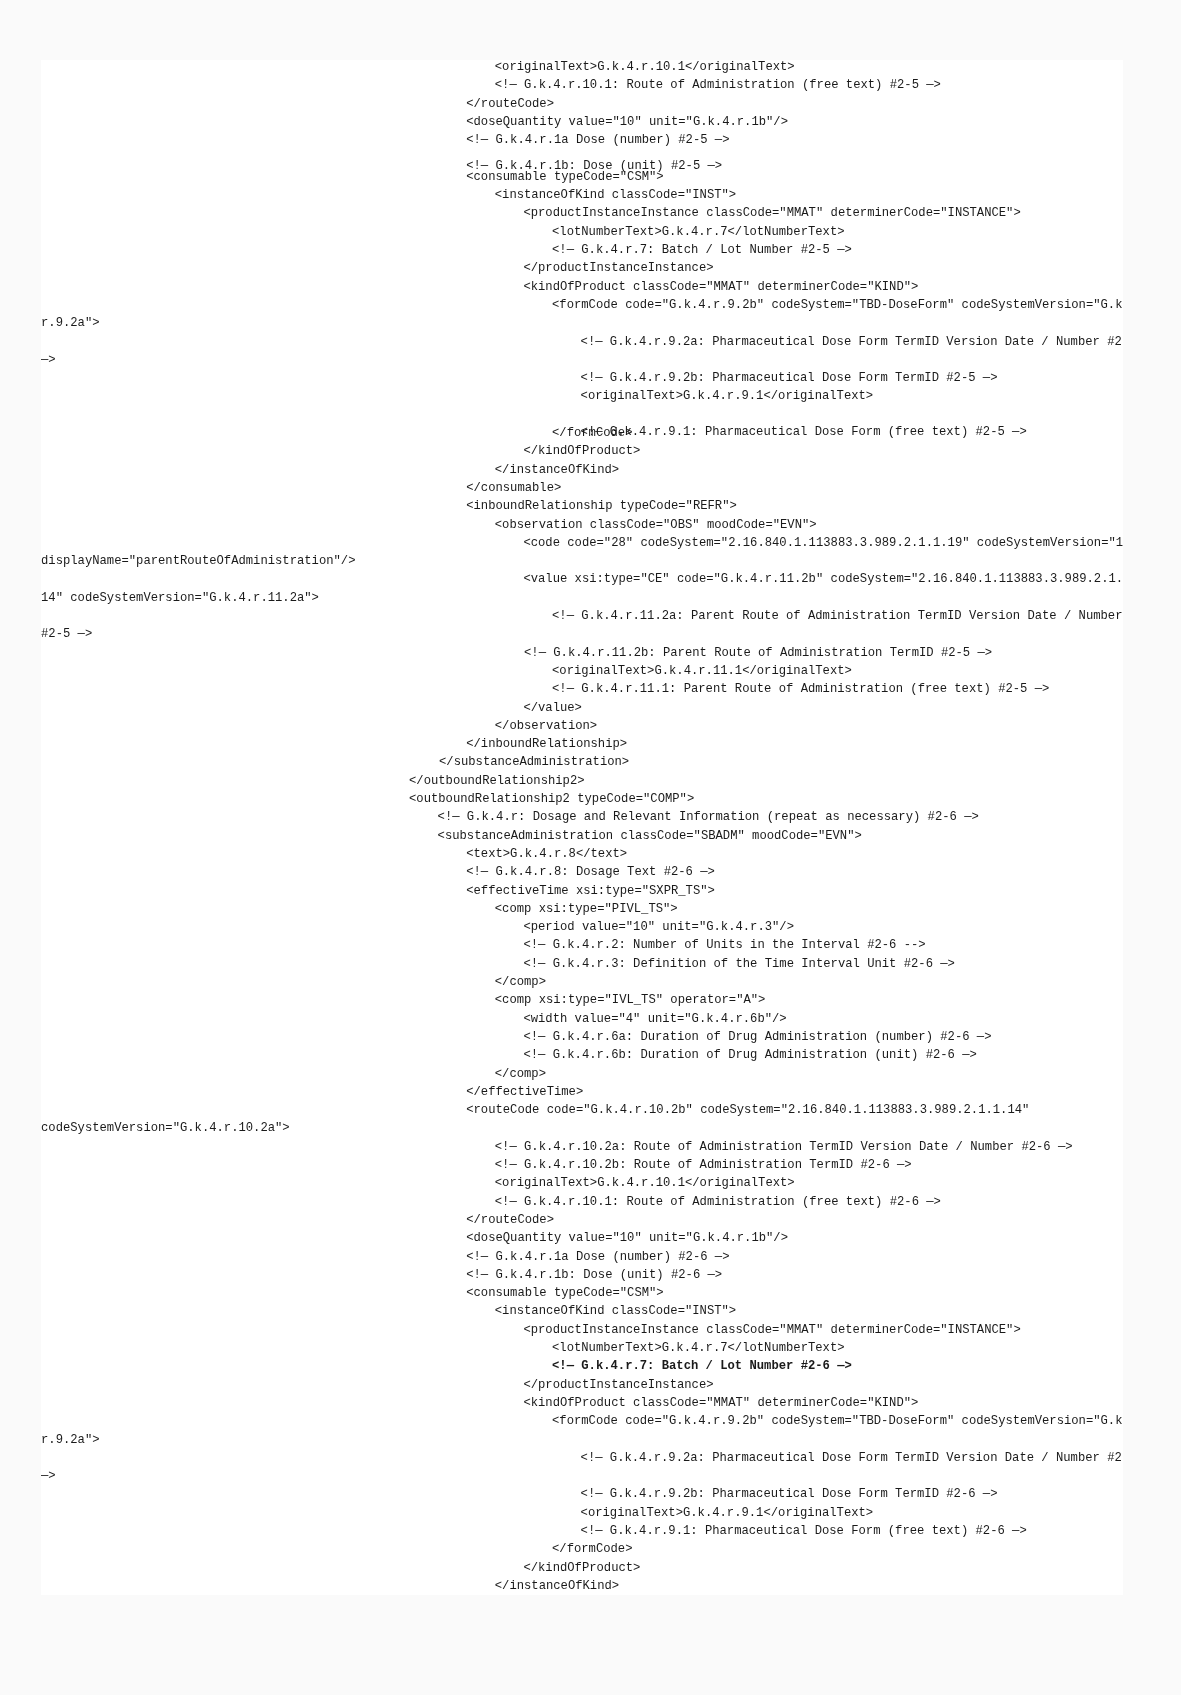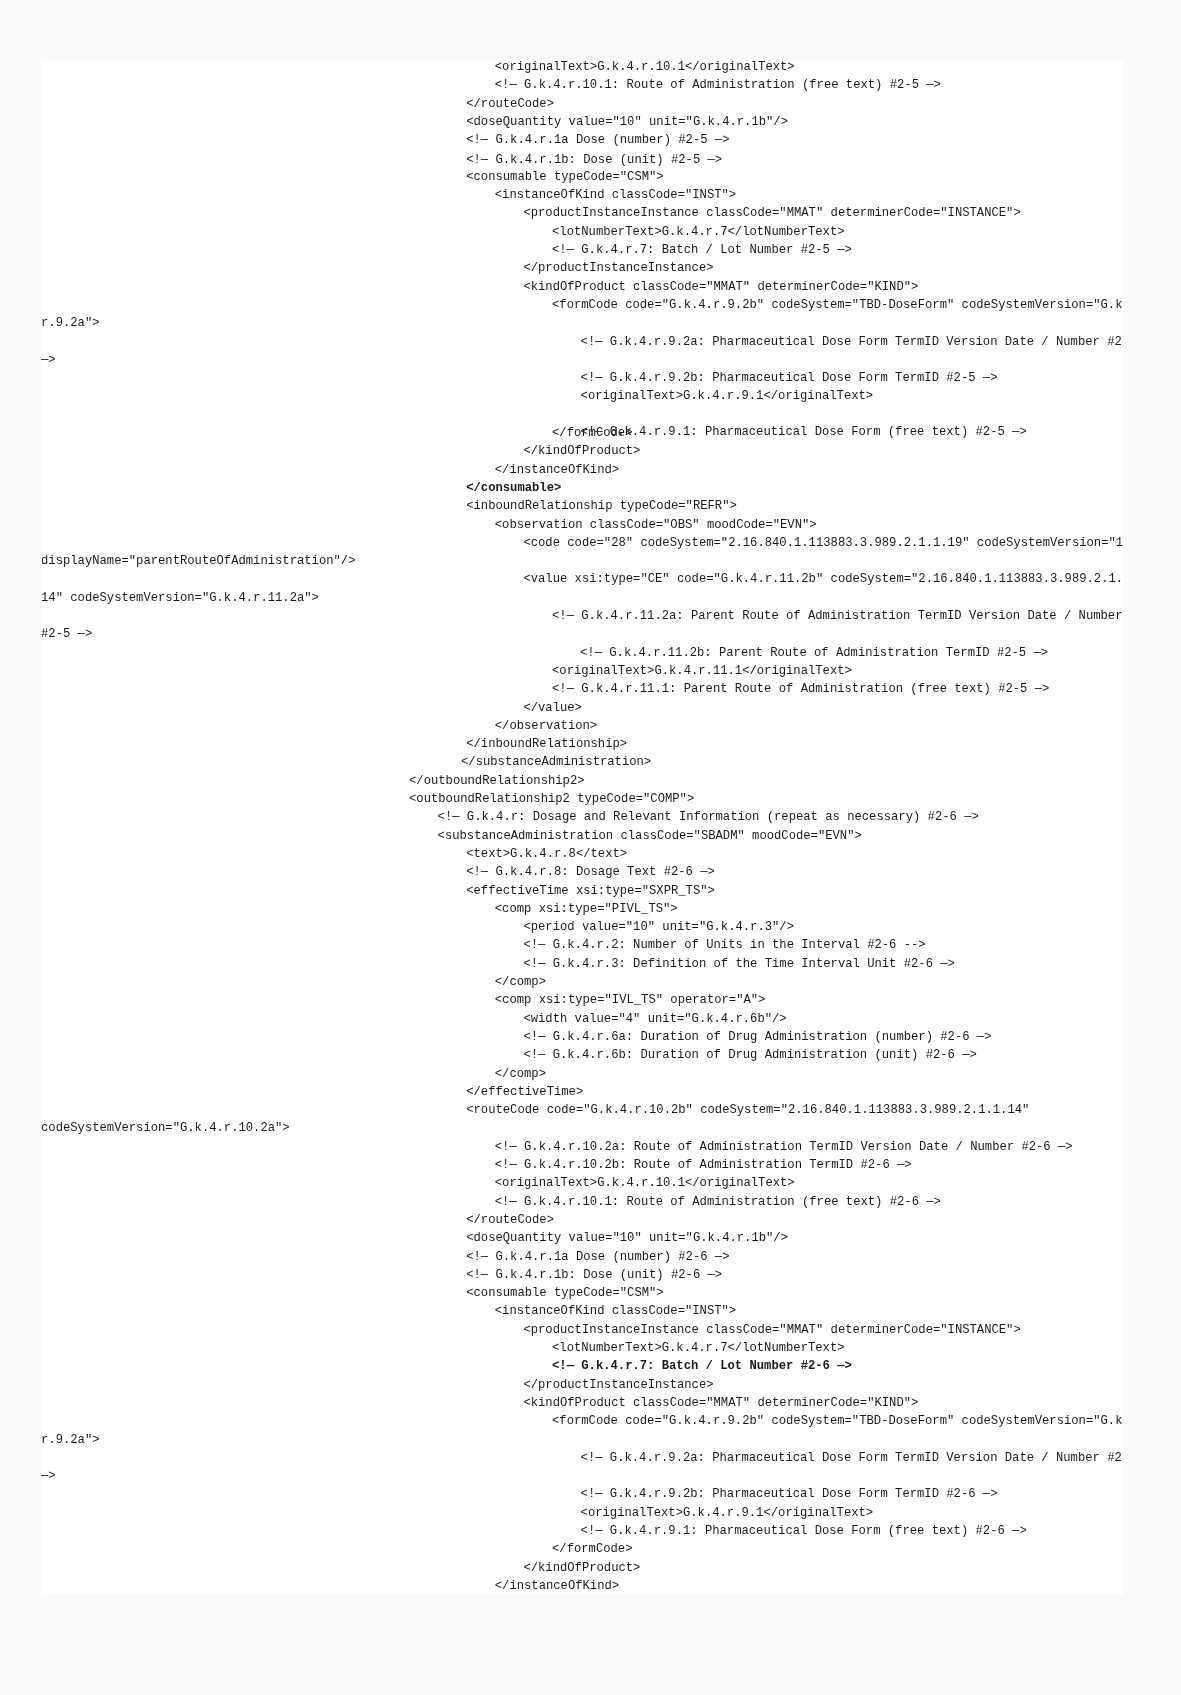--- a/index.html
+++ b/index.html
@@ -43,54 +43,54 @@
 </head>
 <body>
 
 <div class="page">
   <div class="code" id="code-listing">
       <div class="line" style="left: 453.8px; top: -2px;">&lt;originalText&gt;G.k.4.r.10.1&lt;/originalText&gt;</div>
       <div class="line" style="left: 453.8px; top: 16.3px;">&lt;!— G.k.4.r.10.1: Route of Administration (free text) #2-5 —&gt;</div>
       <div class="line" style="left: 425.2px; top: 34.6px;">&lt;/routeCode&gt;</div>
       <div class="line" style="left: 425.2px; top: 52.9px;">&lt;doseQuantity value="10" unit="G.k.4.r.1b"/&gt;</div>
       <div class="line" style="left: 425.2px; top: 71.2px;">&lt;!— G.k.4.r.1a Dose (number) #2-5 —&gt;</div>
-      <div class="line" style="left: 425.2px; top: 91px;">&lt;!— G.k.4.r.1b: Dose (unit) #2-5 —&gt;</div>
+      <div class="line" style="left: 425.2px; top: 97px;">&lt;!— G.k.4.r.1b: Dose (unit) #2-5 —&gt;</div>
       <div class="line" style="left: 425.2px; top: 107.8px;">&lt;consumable typeCode="CSM"&gt;</div>
       <div class="line" style="left: 453.8px; top: 126.1px;">&lt;instanceOfKind classCode="INST"&gt;</div>
       <div class="line" style="left: 482.4px; top: 144.4px;">&lt;productInstanceInstance classCode="MMAT" determinerCode="INSTANCE"&gt;</div>
       <div class="line" style="left: 511px; top: 162.7px;">&lt;lotNumberText&gt;G.k.4.r.7&lt;/lotNumberText&gt;</div>
       <div class="line" style="left: 511px; top: 181px;">&lt;!— G.k.4.r.7: Batch / Lot Number #2-5 —&gt;</div>
       <div class="line" style="left: 482.4px; top: 199.3px;">&lt;/productInstanceInstance&gt;</div>
       <div class="line" style="left: 482.4px; top: 217.6px;">&lt;kindOfProduct classCode="MMAT" determinerCode="KIND"&gt;</div>
       <div class="line" style="left: 511px; top: 235.9px;">&lt;formCode code="G.k.4.r.9.2b" codeSystem="TBD-DoseForm" codeSystemVersion="G.k.4.</div>
       <div class="line" style="left: 0px; top: 254.2px;">r.9.2a"&gt;</div>
       <div class="line" style="left: 539.6px; top: 272.5px;">&lt;!— G.k.4.r.9.2a: Pharmaceutical Dose Form TermID Version Date / Number #2-5</div>
       <div class="line" style="left: 0px; top: 290.8px;">—&gt;</div>
       <div class="line" style="left: 539.6px; top: 309.1px;">&lt;!— G.k.4.r.9.2b: Pharmaceutical Dose Form TermID #2-5 —&gt;</div>
       <div class="line" style="left: 539.6px; top: 327.4px;">&lt;originalText&gt;G.k.4.r.9.1&lt;/originalText&gt;</div>
       <div class="line" style="left: 539.6px; top: 345.7px; margin-top: 17px;">&lt;!— G.k.4.r.9.1: Pharmaceutical Dose Form (free text) #2-5 —&gt;</div>
       <div class="line" style="left: 511px; top: 364px;">&lt;/formCode&gt;</div>
       <div class="line" style="left: 482.4px; top: 382.3px;">&lt;/kindOfProduct&gt;</div>
       <div class="line" style="left: 453.8px; top: 400.6px;">&lt;/instanceOfKind&gt;</div>
-      <div class="line" style="left: 425.2px; top: 418.9px; font-weight: bold;">&lt;/consumable&gt;</div>
+      <div class="line" style="left: 425.2px; top: 418.9px;">&lt;/consumable&gt;</div>
       <div class="line" style="left: 425.2px; top: 437.2px;">&lt;inboundRelationship typeCode="REFR"&gt;</div>
       <div class="line" style="left: 453.8px; top: 455.5px;">&lt;observation classCode="OBS" moodCode="EVN"&gt;</div>
       <div class="line" style="left: 482.4px; top: 473.8px;">&lt;code code="28" codeSystem="2.16.840.1.113883.3.989.2.1.1.19" codeSystemVersion="1.1"</div>
       <div class="line" style="left: 0px; top: 492.1px;">displayName="parentRouteOfAdministration"/&gt;</div>
       <div class="line" style="left: 482.4px; top: 510.4px;">&lt;value xsi:type="CE" code="G.k.4.r.11.2b" codeSystem="2.16.840.1.113883.3.989.2.1.1.</div>
       <div class="line" style="left: 0px; top: 528.7px;">14" codeSystemVersion="G.k.4.r.11.2a"&gt;</div>
       <div class="line" style="left: 511px; top: 547px;">&lt;!— G.k.4.r.11.2a: Parent Route of Administration TermID Version Date / Number</div>
       <div class="line" style="left: 0px; top: 565.3px;">#2-5 —&gt;</div>
-      <div class="line" style="left: 539px; top: 583.6px;">&lt;!— G.k.4.r.11.2b: Parent Route of Administration TermID #2-5 —&gt;</div>
+      <div class="line" style="left: 483px; top: 583.6px;">&lt;!— G.k.4.r.11.2b: Parent Route of Administration TermID #2-5 —&gt;</div>
       <div class="line" style="left: 511px; top: 601.9px;">&lt;originalText&gt;G.k.4.r.11.1&lt;/originalText&gt;</div>
       <div class="line" style="left: 511px; top: 620.2px;">&lt;!— G.k.4.r.11.1: Parent Route of Administration (free text) #2-5 —&gt;</div>
       <div class="line" style="left: 482.4px; top: 638.5px;">&lt;/value&gt;</div>
       <div class="line" style="left: 453.8px; top: 656.8px;">&lt;/observation&gt;</div>
       <div class="line" style="left: 425.2px; top: 675.1px;">&lt;/inboundRelationship&gt;</div>
-      <div class="line" style="left: 420px; top: 693.4px; text-align: right;">&lt;/substanceAdministration&gt;</div>
+      <div class="line" style="left: 398px; top: 693.4px; text-align: right;">&lt;/substanceAdministration&gt;</div>
       <div class="line" style="left: 368px; top: 711.7px;">&lt;/outboundRelationship2&gt;</div>
       <div class="line" style="left: 368px; top: 730px;">&lt;outboundRelationship2 typeCode="COMP"&gt;</div>
       <div class="line" style="left: 396.6px; top: 748.3px;">&lt;!— G.k.4.r: Dosage and Relevant Information (repeat as necessary) #2-6 —&gt;</div>
       <div class="line" style="left: 396.6px; top: 766.6px;">&lt;substanceAdministration classCode="SBADM" moodCode="EVN"&gt;</div>
       <div class="line" style="left: 425.2px; top: 784.9px;">&lt;text&gt;G.k.4.r.8&lt;/text&gt;</div>
       <div class="line" style="left: 425.2px; top: 803.2px;">&lt;!— G.k.4.r.8: Dosage Text #2-6 —&gt;</div>
       <div class="line" style="left: 425.2px; top: 821.5px;">&lt;effectiveTime xsi:type="SXPR_TS"&gt;</div>
       <div class="line" style="left: 453.8px; top: 839.8px;">&lt;comp xsi:type="PIVL_TS"&gt;</div>
       <div class="line" style="left: 482.4px; top: 858.1px;">&lt;period value="10" unit="G.k.4.r.3"/&gt;</div>
       <div class="line" style="left: 482.4px; top: 876.4px;">&lt;!— G.k.4.r.2: Number of Units in the Interval #2-6 --&gt;</div>

